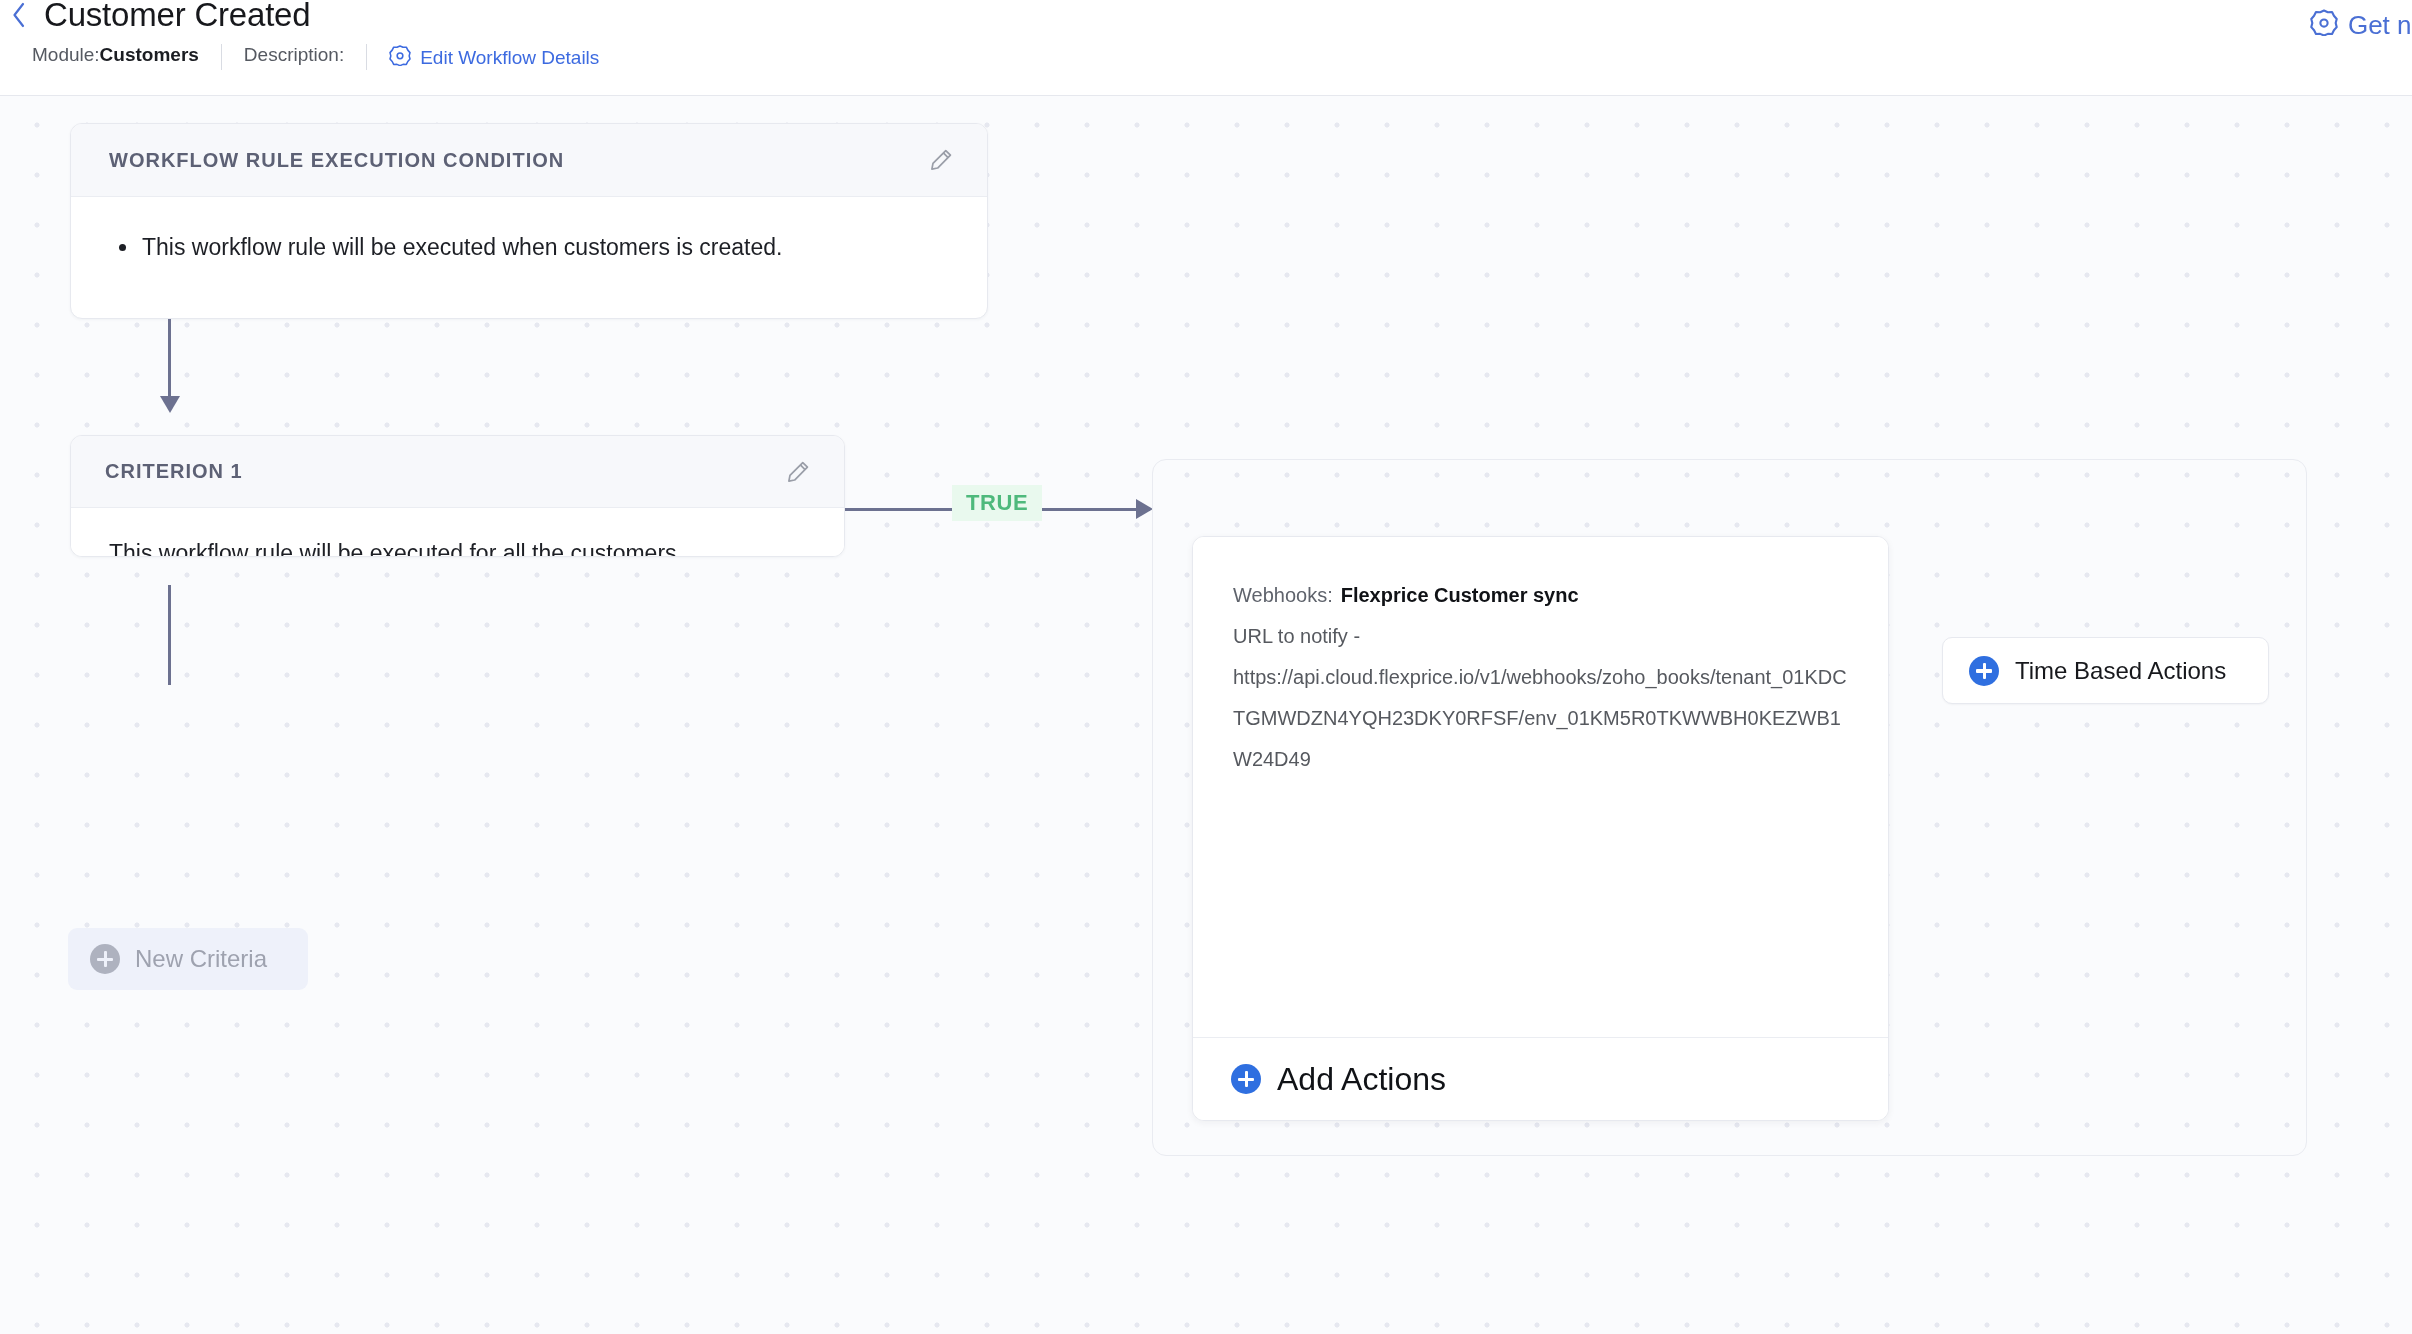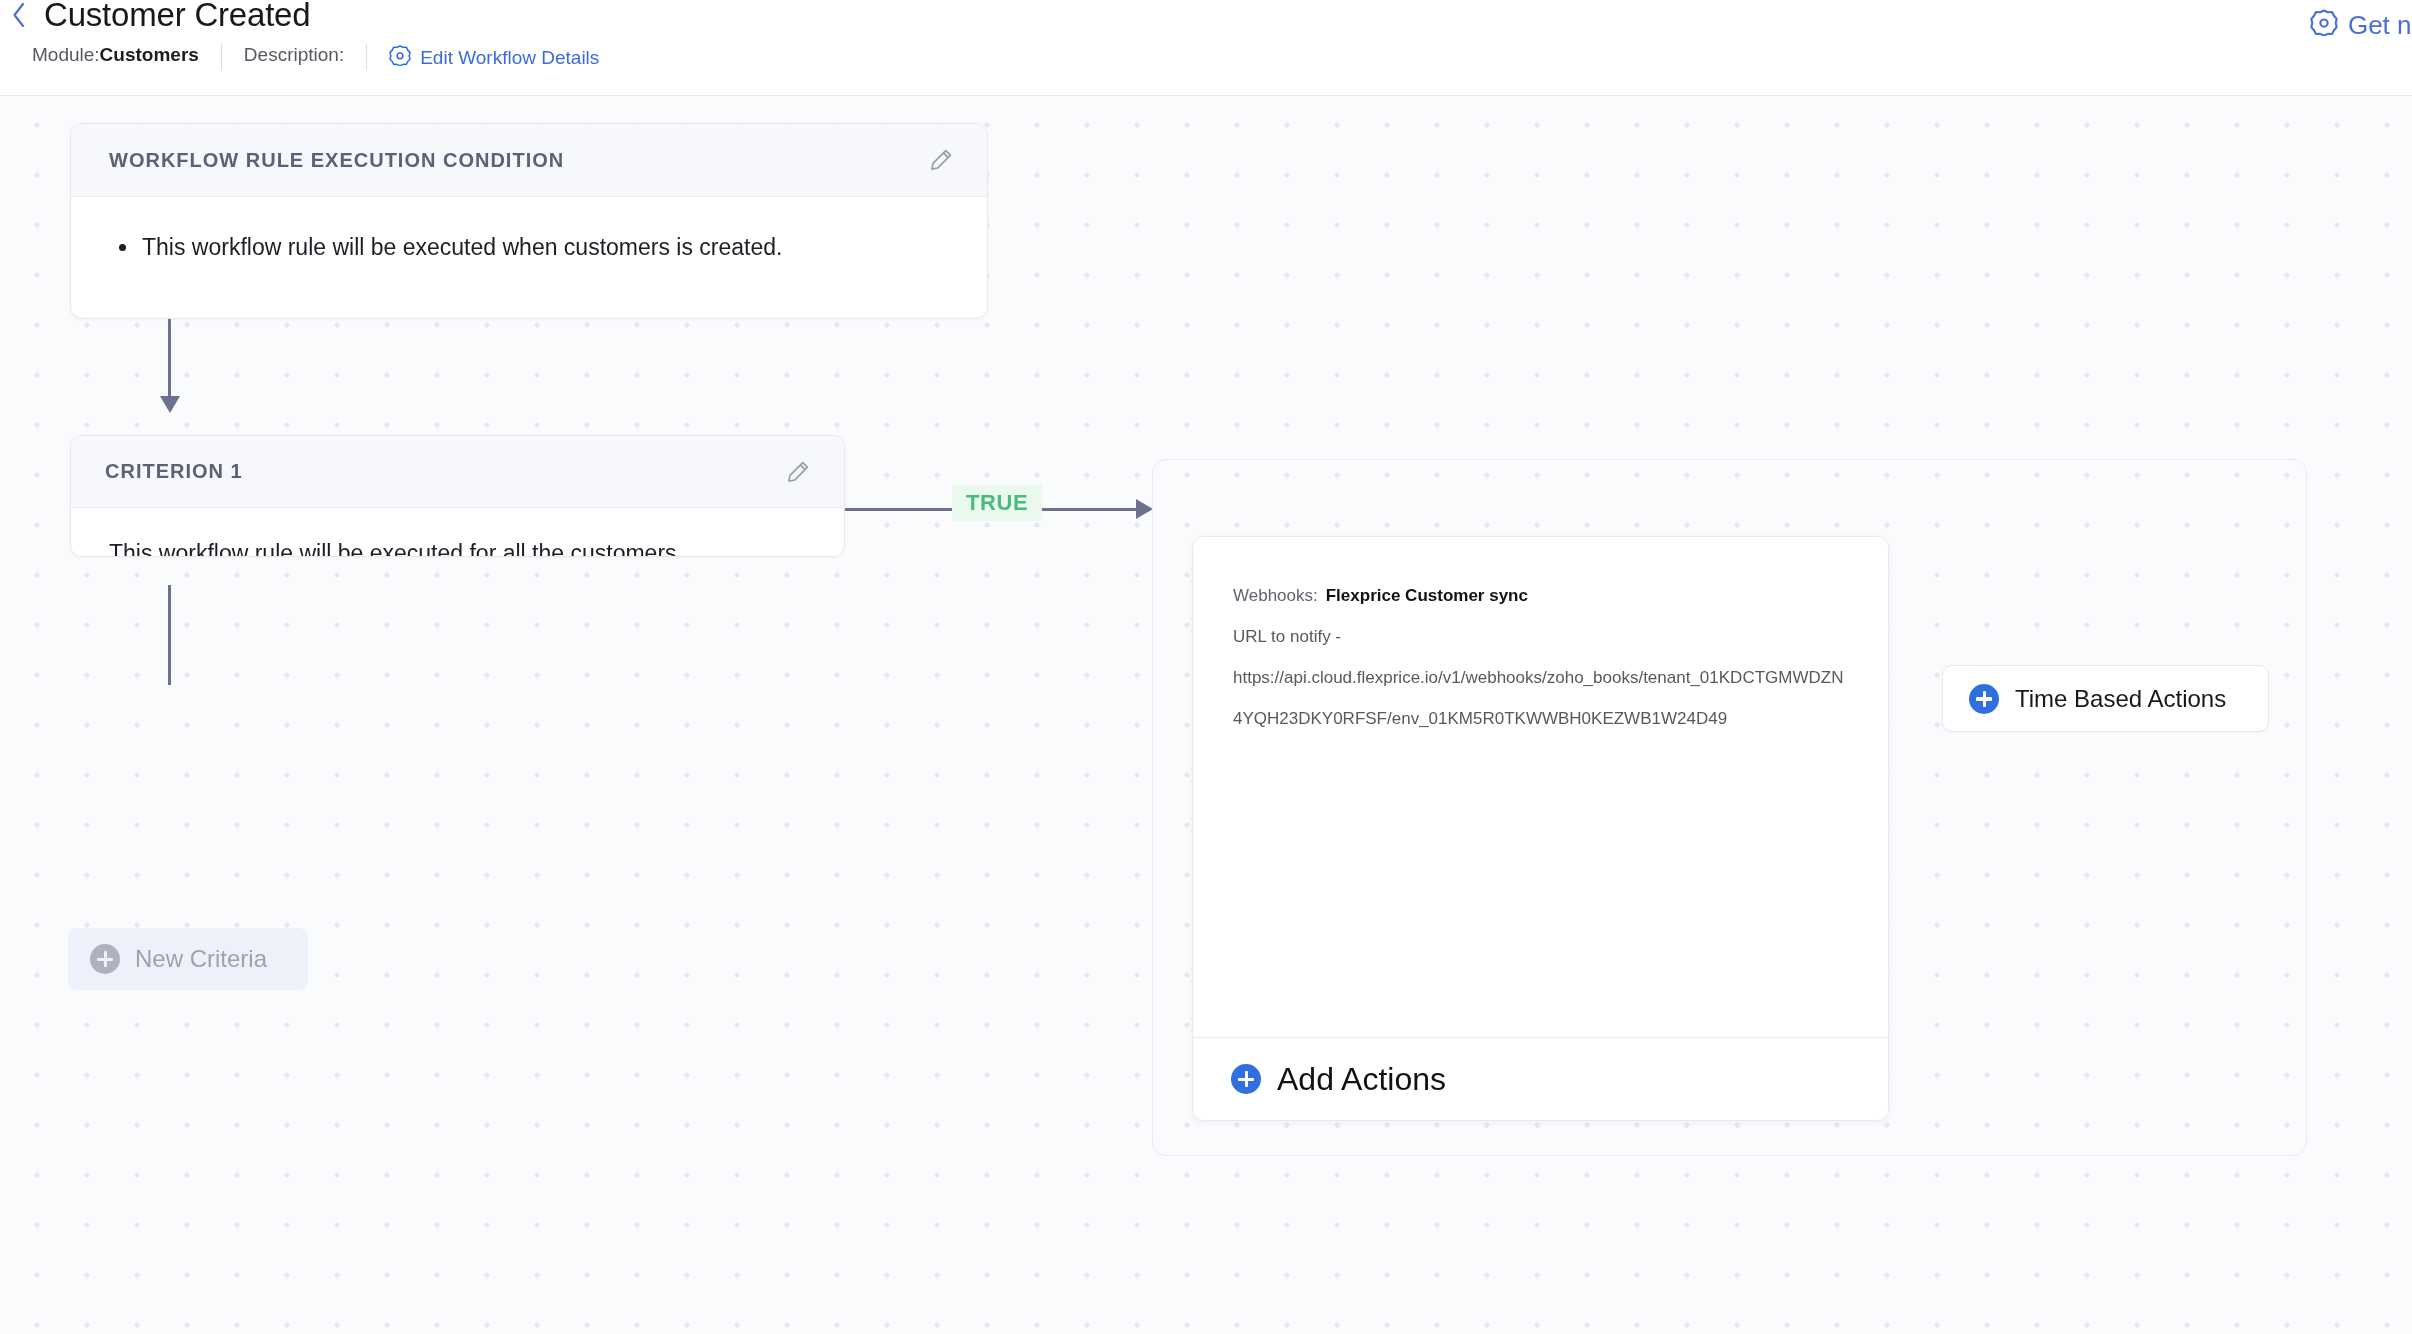--- a/index.html
+++ b/index.html
@@ -289,21 +289,21 @@
     height: 585px;
     box-shadow: 0 2px 7px rgba(30,35,60,0.055);
   }
   #immediate-actions-card .card-head { height: 74px; padding-left: 40px; }
   #immediate-actions-card .card-body {
     padding: 0 40px;
   }
   .ia-content {
     padding-top: 38px;
     padding-bottom: 30px;
-    font-size: 17px;
+    font-size: 20px;
     line-height: 41px;
     color: #3b3e46;
     word-break: break-word;
   }
   .wh-label { color: #5f636c; }
   .wh-value { font-weight: 700; color: #101216; margin-left: 8px; }
   .url-line { color: #56595f; }
 
   .add-actions-row {
     position: absolute;
@@ -349,21 +349,20 @@
     height: 67px;
     background: #ffffff;
     border: 1px solid #e7e9ef;
     border-radius: 10px;
     display: flex;
     align-items: center;
     gap: 16px;
     padding-left: 26px;
     cursor: pointer;
     box-shadow: 0 1px 2px rgba(30,35,60,0.04);
-    margin-top: 28px;
   }
   .time-based-label {
     font-size: 24px;
     color: #17181c;
     white-space: nowrap;
   }
 </style>
 </head>
 <body>
 

